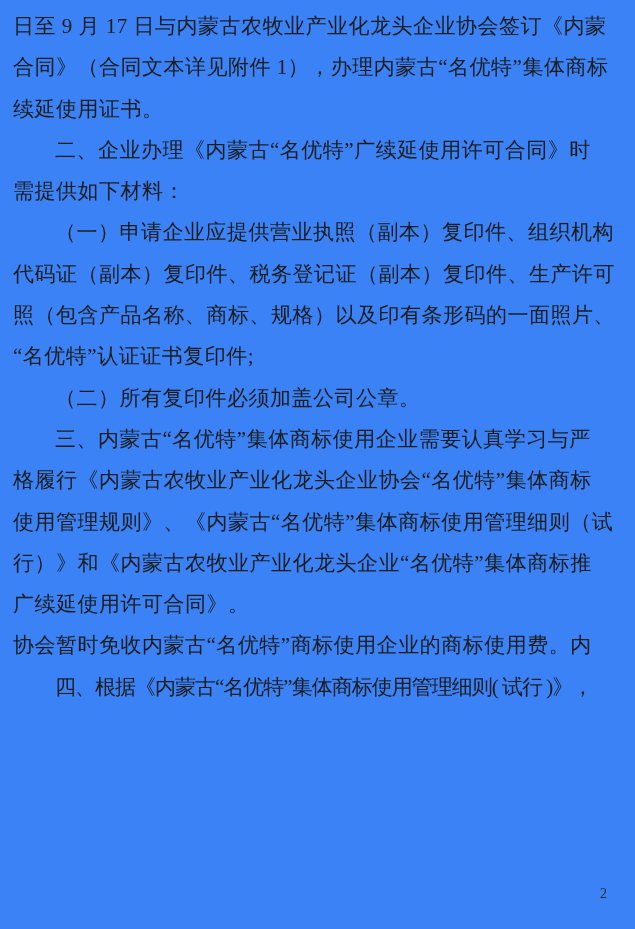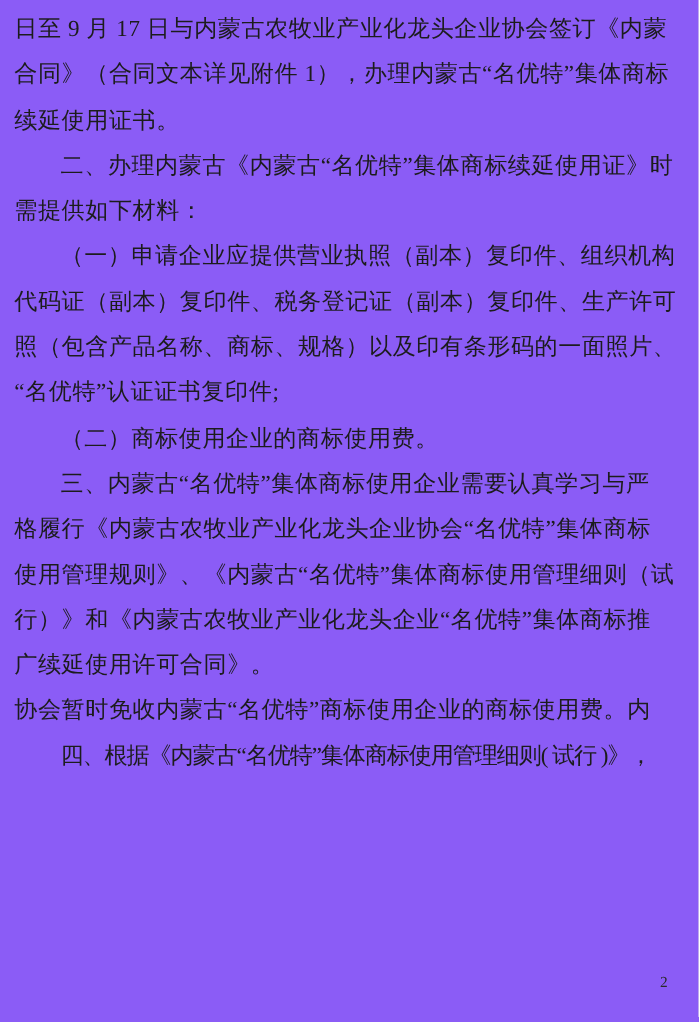--- a/index.html
+++ b/index.html
@@ -5,21 +5,21 @@
   html, body {
     margin: 0;
     padding: 0;
     background: #e8e8e8;
   }
   .page {
     position: relative;
     width: 635px;
     height: 929px;
     margin: 0 auto;
-    background: #8b5cf6;
+    background: #3b82f6;
     overflow: hidden;
     font-family: "Liberation Serif", "DejaVu Serif", serif;
     color: #1c1c1c;
   }
   .text-block {
     position: absolute;
     left: 13px;
     top: 6px;
     width: 608px;
   }
@@ -45,27 +45,27 @@
   }
 </style>
 </head>
 <body>
 
 <div class="page">
   <div class="text-block">
     <div class="line">日至 9 月 17 日与内蒙古农牧业产业化龙头企业协会签订《内蒙</div>
     <div class="line">合同》（合同文本详见附件 1），办理内蒙古“名优特”集体商标</div>
     <div class="line">续延使用证书。</div>
-    <div class="line indent">二、办理内蒙古《内蒙古“名优特”集体商标续延使用证》时</div>
+    <div class="line indent">二、企业办理《内蒙古“名优特”广续延使用许可合同》时</div>
     <div class="line">需提供如下材料：</div>
     <div class="line indent">（一）申请企业应提供营业执照（副本）复印件、组织机构</div>
     <div class="line">代码证（副本）复印件、税务登记证（副本）复印件、生产许可</div>
     <div class="line">照（包含产品名称、商标、规格）以及印有条形码的一面照片、</div>
     <div class="line">“名优特”认证证书复印件;</div>
-    <div class="line indent">（二）商标使用企业的商标使用费。</div>
+    <div class="line indent">（二）所有复印件必须加盖公司公章。</div>
     <div class="line indent">三、内蒙古“名优特”集体商标使用企业需要认真学习与严</div>
     <div class="line">格履行《内蒙古农牧业产业化龙头企业协会“名优特”集体商标</div>
     <div class="line">使用管理规则》、《内蒙古“名优特”集体商标使用管理细则（试</div>
     <div class="line">行）》和《内蒙古农牧业产业化龙头企业“名优特”集体商标推</div>
     <div class="line">广续延使用许可合同》。</div>
     <div class="line">协会暂时免收内蒙古“名优特”商标使用企业的商标使用费。内</div>
     <div class="line indent tight">四、根据《内蒙古“名优特”集体商标使用管理细则( 试行 )》，</div>
   </div>
   <div class="page-number">2</div>
 </div>

